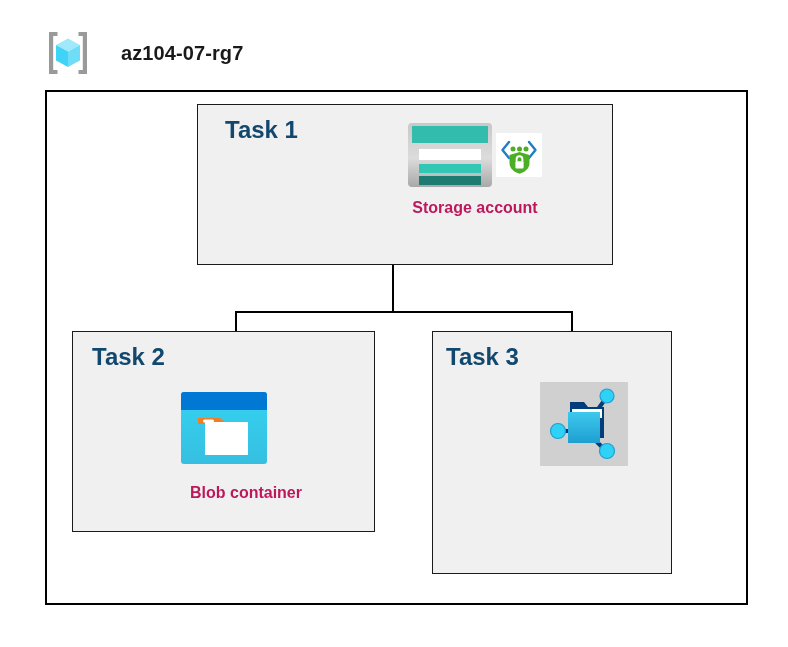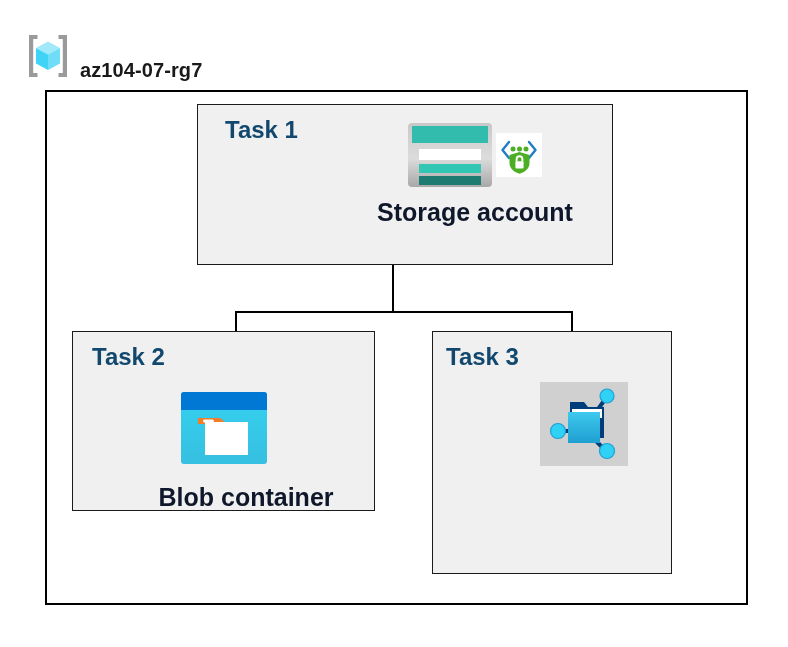--- a/index.html
+++ b/index.html
@@ -17,27 +17,27 @@
     position: relative;
     width: 788px;
     height: 647px;
     background: #ffffff;
     overflow: hidden;
   }
 
   
   .rg-header {
     position: absolute;
-    left: 24px;
+    left: 44px;
     top: 26px;
     width: 420px;
     height: 54px;
     display: flex;
-    align-items: flex-end;
-    gap: 8px;
+    align-items: center;
+    gap: 29px;
   }
   .rg-icon {
     width: 48px;
     height: 48px;
     flex: 0 0 48px;
     display: block;
   }
   .rg-title {
     font-size: 20px;
     font-weight: bold;
@@ -60,21 +60,21 @@
   }
 
   
   .task-box {
     position: absolute;
     background: #f0f0f0;
     border: 1.5px solid #1b1b1b;
     box-sizing: border-box;
   }
   .task-1 { left: 197px; top: 104px;  width: 416px; height: 161px; }
-  .task-2 { left: 72px;  top: 331px;  width: 303px; height: 180px; }
+  .task-2 { left: 72px;  top: 331px;  width: 303px; height: 201px; }
   .task-3 { left: 432px; top: 331px;  width: 240px; height: 243px; }
 
   .task-label {
     position: absolute;
     font-size: 24px;
     font-weight: bold;
     color: #12486e;
     white-space: nowrap;
     line-height: 1;
   }
@@ -83,23 +83,23 @@
   .task-3 .task-label { left: 13px; top: 13px; }
 
   
   .node {
     position: absolute;
     display: flex;
     flex-direction: column;
     align-items: center;
   }
   .node-caption {
-    font-size: 25px;
+    font-size: 16px;
     font-weight: bold;
-    color: #0f172a;
+    color: #be185d;
     white-space: nowrap;
     line-height: 1;
   }
 
   
   .node-storage {
     left: 147px;
     top: 16px;
     width: 260px;
   }

